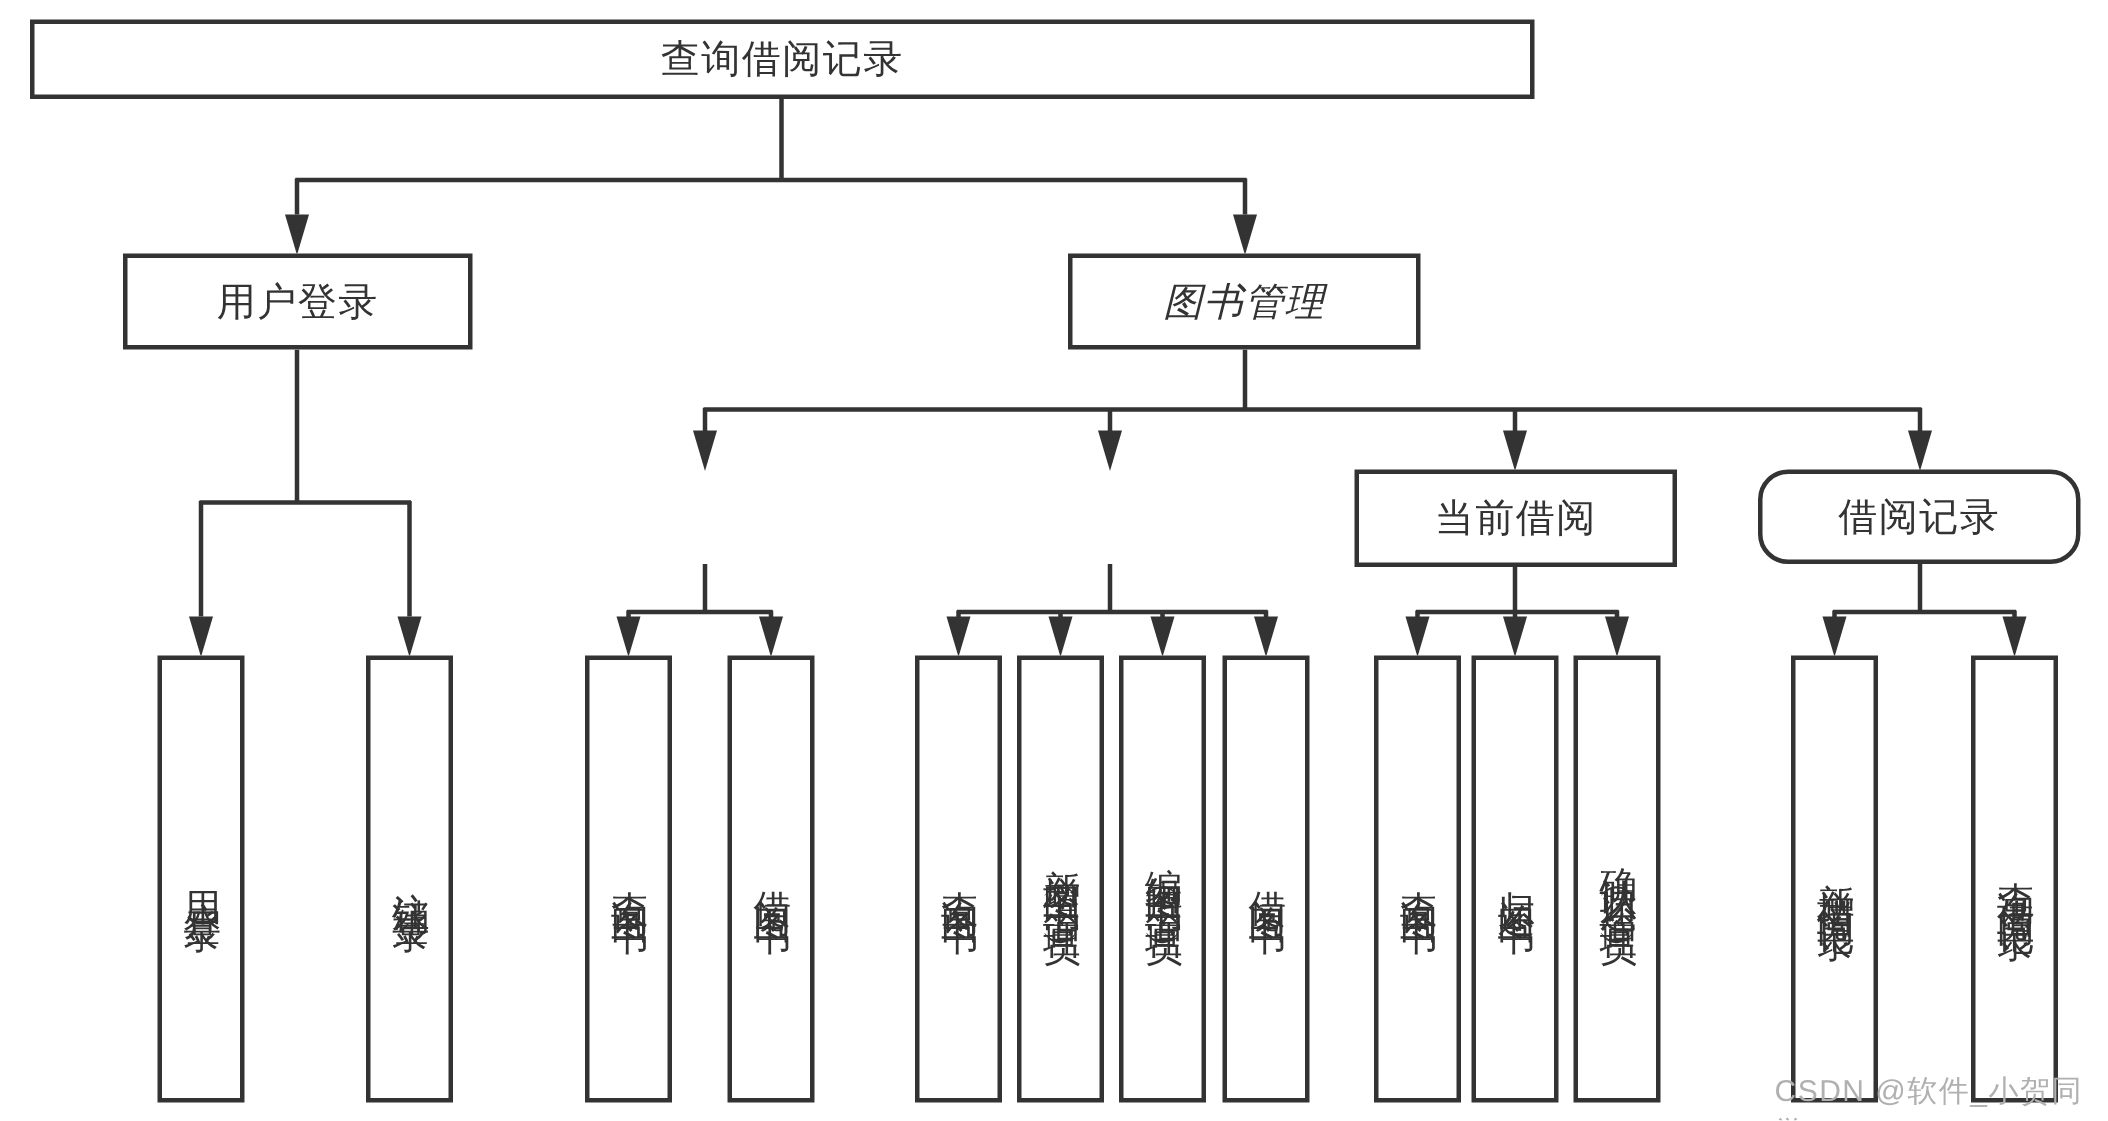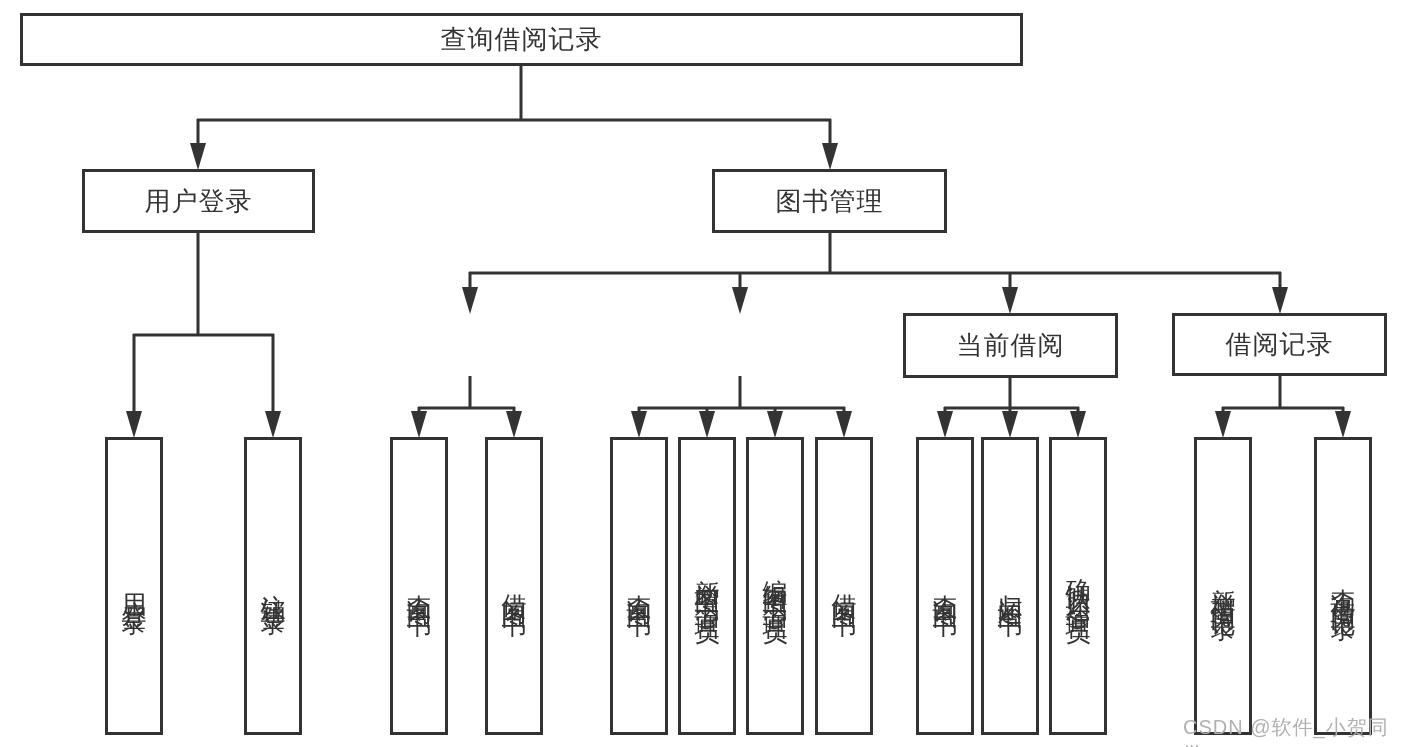--- a/index.html
+++ b/index.html
@@ -61,28 +61,28 @@
     </g>
   </svg>
 
   <div class="node hbox" style="left:20px;top:13px;width:1003px;height:53px;">
     <span>查询借阅记录</span>
   </div>
 
   <div class="node hbox" style="left:82px;top:169px;width:233px;height:64px;">
     <span>用户登录</span>
   </div>
-  <div class="node hbox" style="left:712px;top:169px;width:235px;height:64px;">
+  <div class="node hbox" style="left:712px;top:169px;width:235px;height:64px;font-style:italic;">
     <span>图书管理</span>
   </div>
 
   <div class="node hbox" style="left:903px;top:313px;width:215px;height:65px;">
     <span>当前借阅</span>
   </div>
-  <div class="node hbox" style="left:1172px;top:313px;width:215px;height:63px;">
+  <div class="node hbox" style="left:1172px;top:313px;width:215px;height:63px;border-radius:20px;">
     <span>借阅记录</span>
   </div>
 
   <div class="node vbox" style="left:105px;top:437px;width:58px;height:298px;">
     <span class="vtext">用户登录</span>
   </div>
   <div class="node vbox" style="left:244px;top:437px;width:58px;height:298px;">
     <span class="vtext">注销登录</span>
   </div>
 

